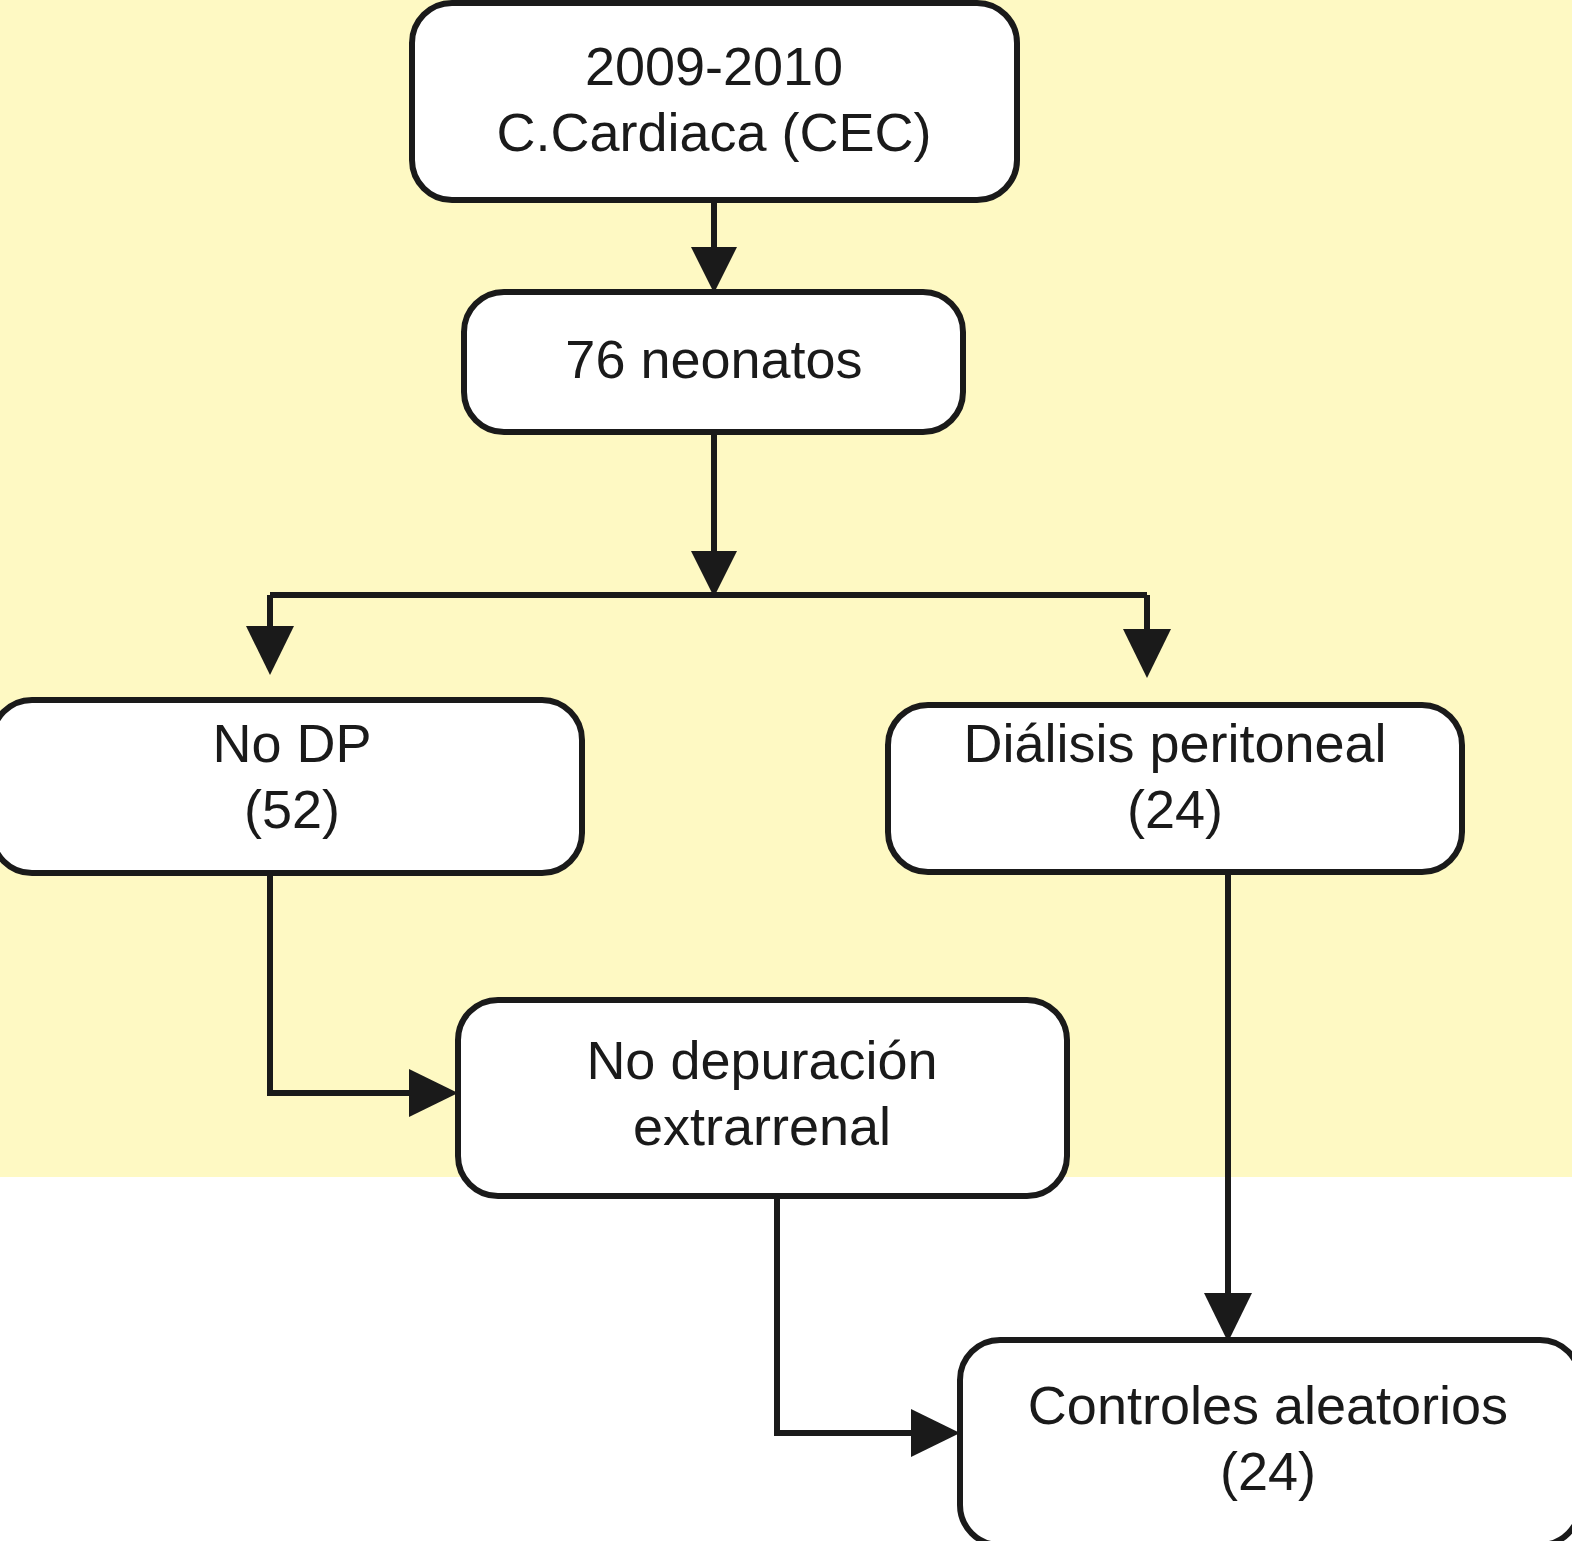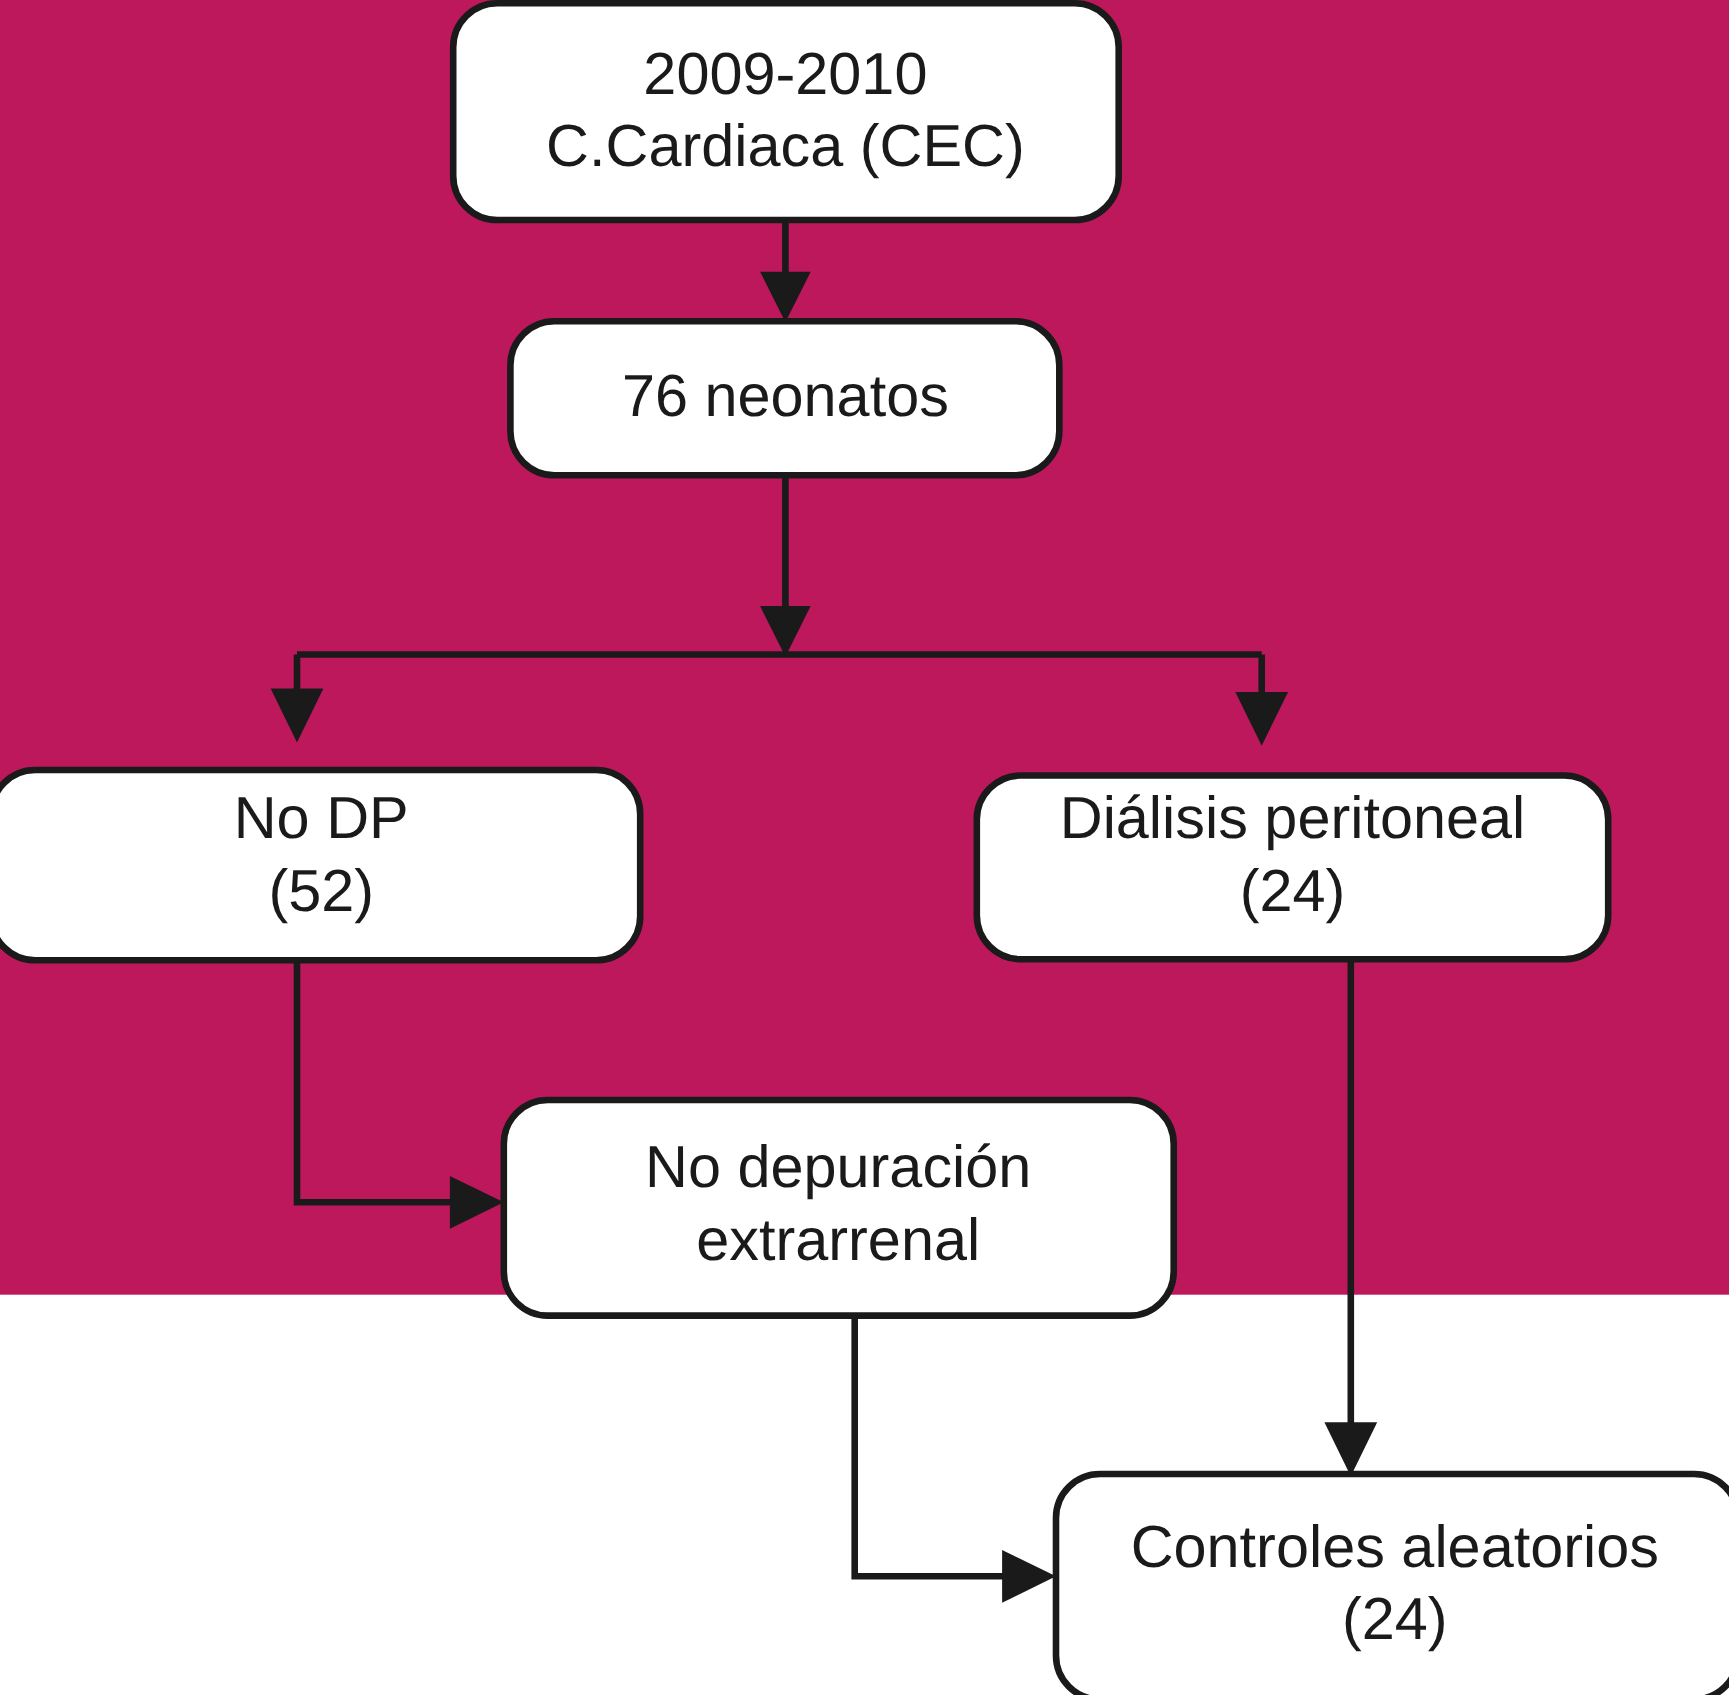--- a/index.html
+++ b/index.html
@@ -10,21 +10,21 @@
   body {
     width: 1572px;
     height: 1541px;
     overflow: hidden;
     font-family: "Liberation Sans", sans-serif;
   }
   #flowchart-root {
     position: relative;
     width: 1572px;
     height: 1177px;
-    background: #be185d;
+    background: #fef9c3;
   }
   svg.diagram {
     display: block;
     width: 1572px;
     height: 1541px;
   }
   .node-box {
     fill: #ffffff;
     stroke: #1a1a1a;
     stroke-width: 6;

